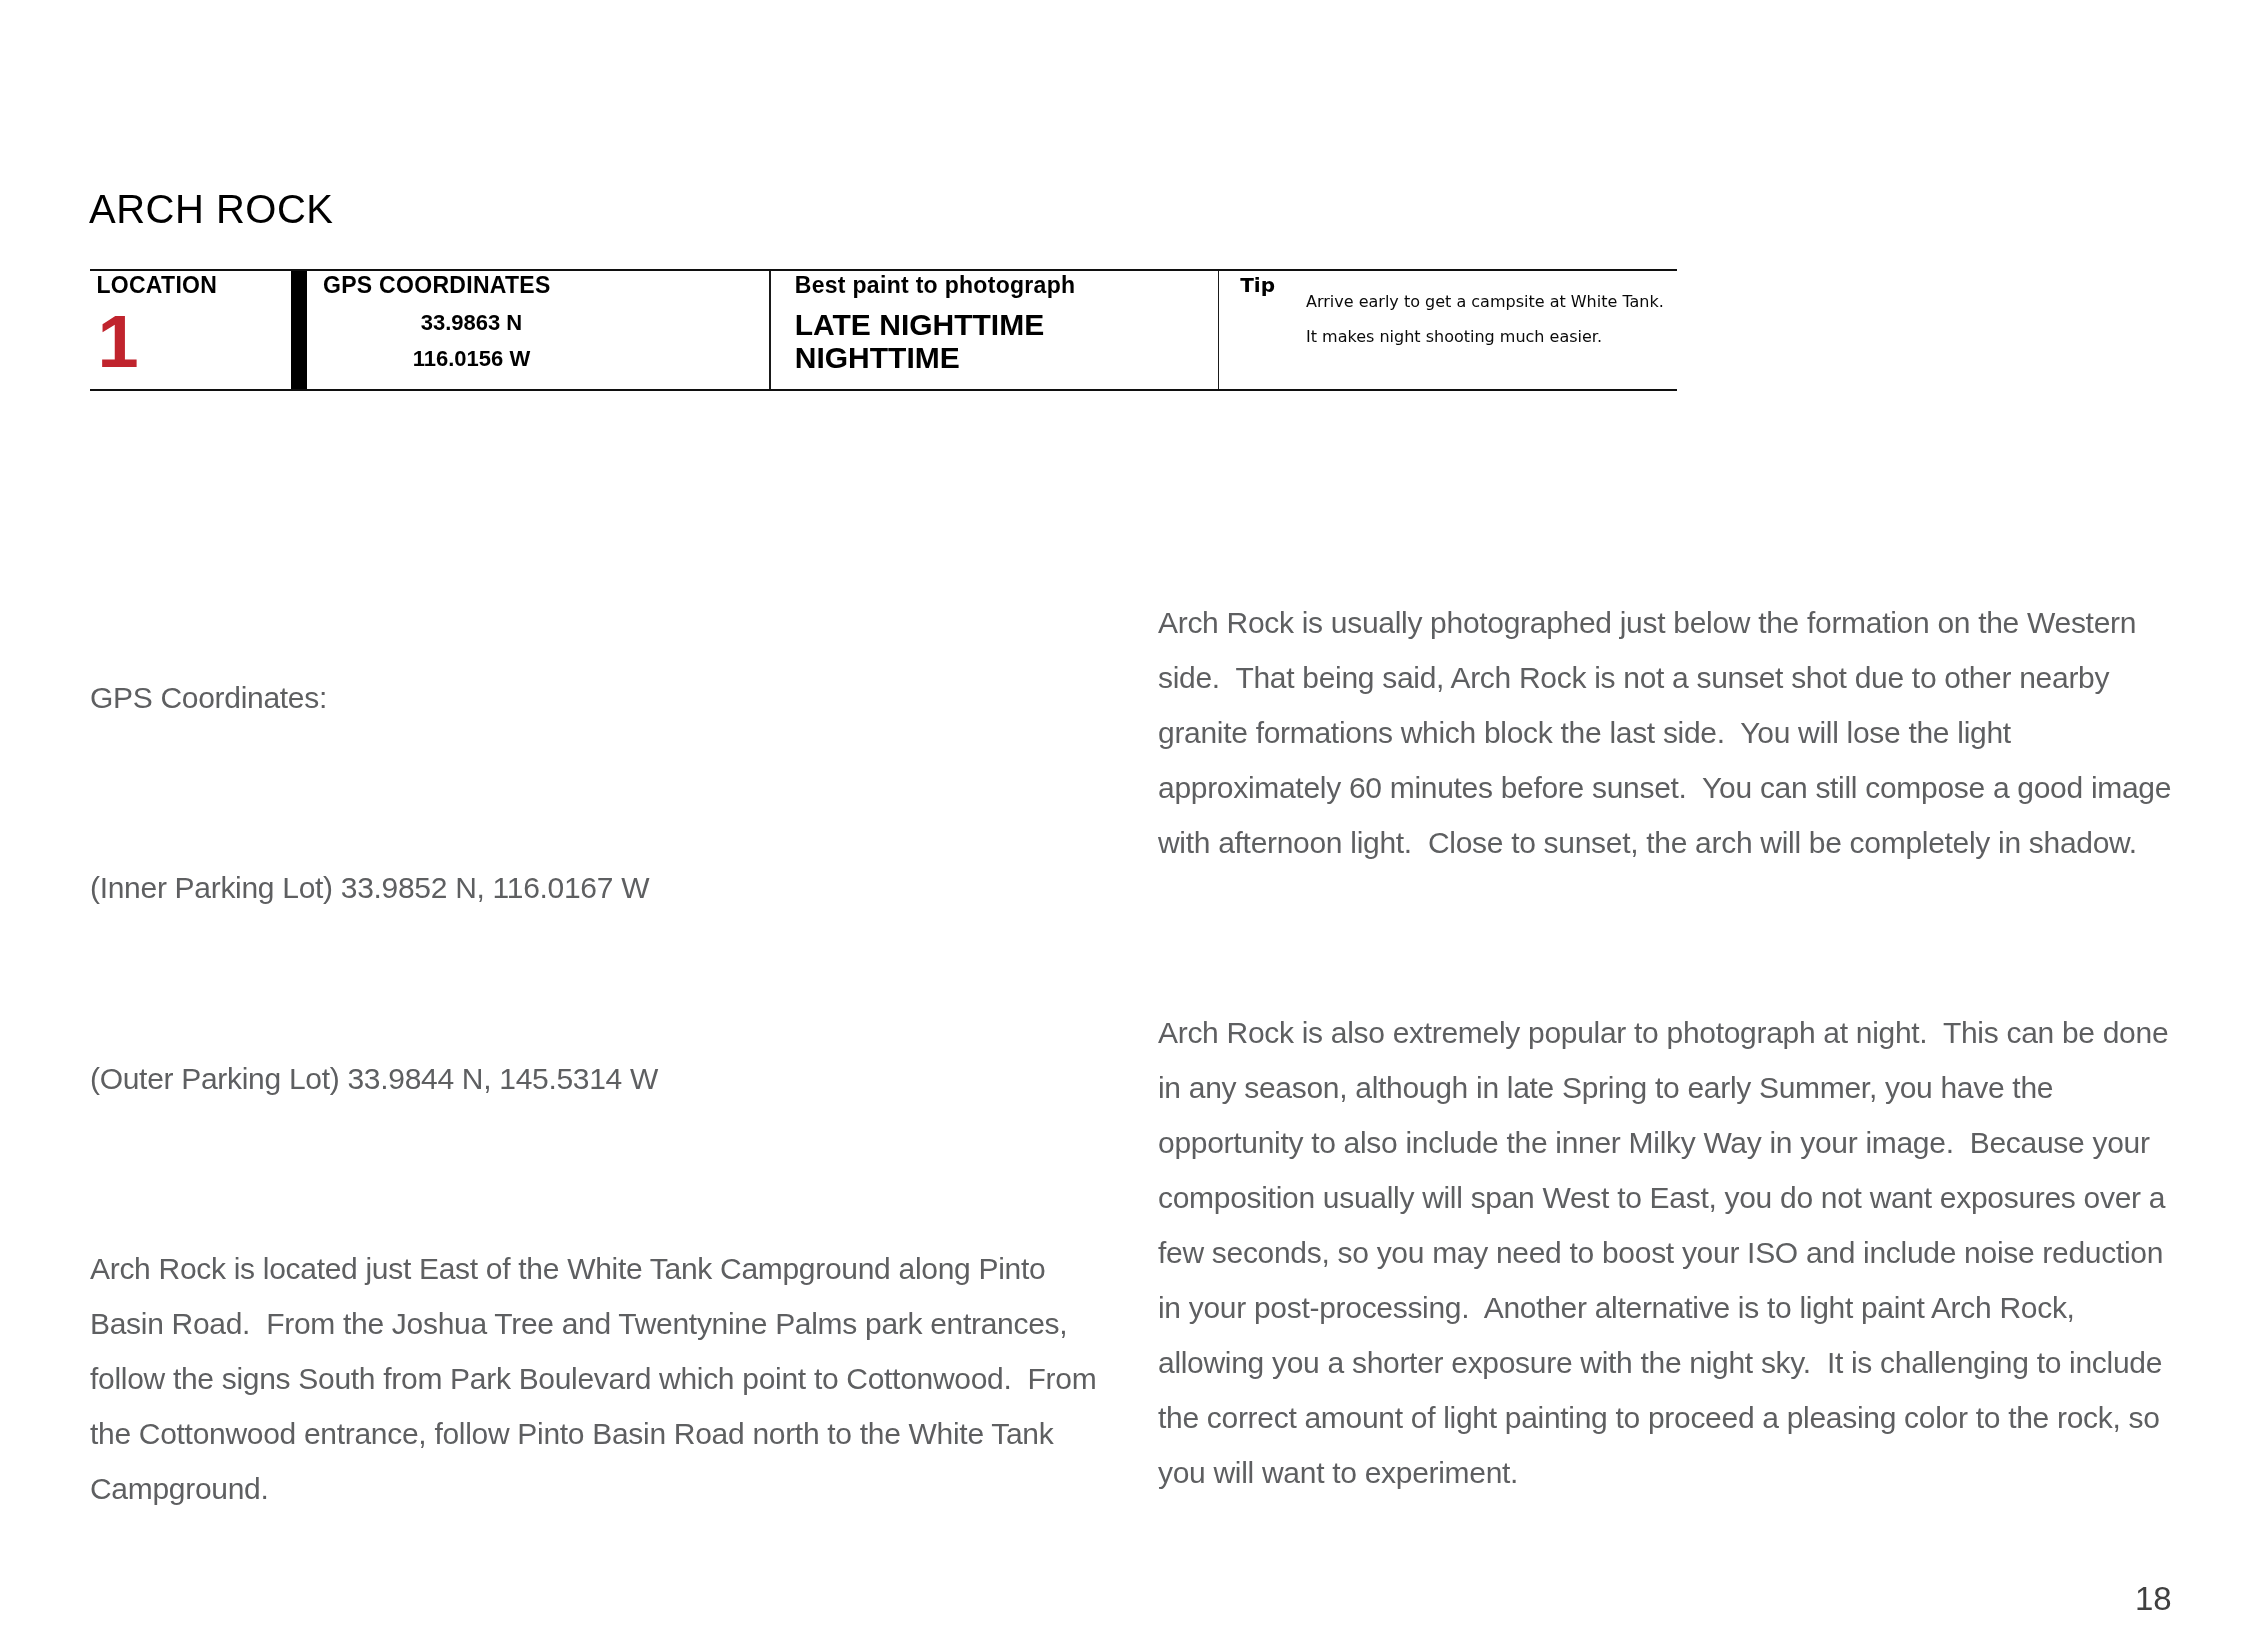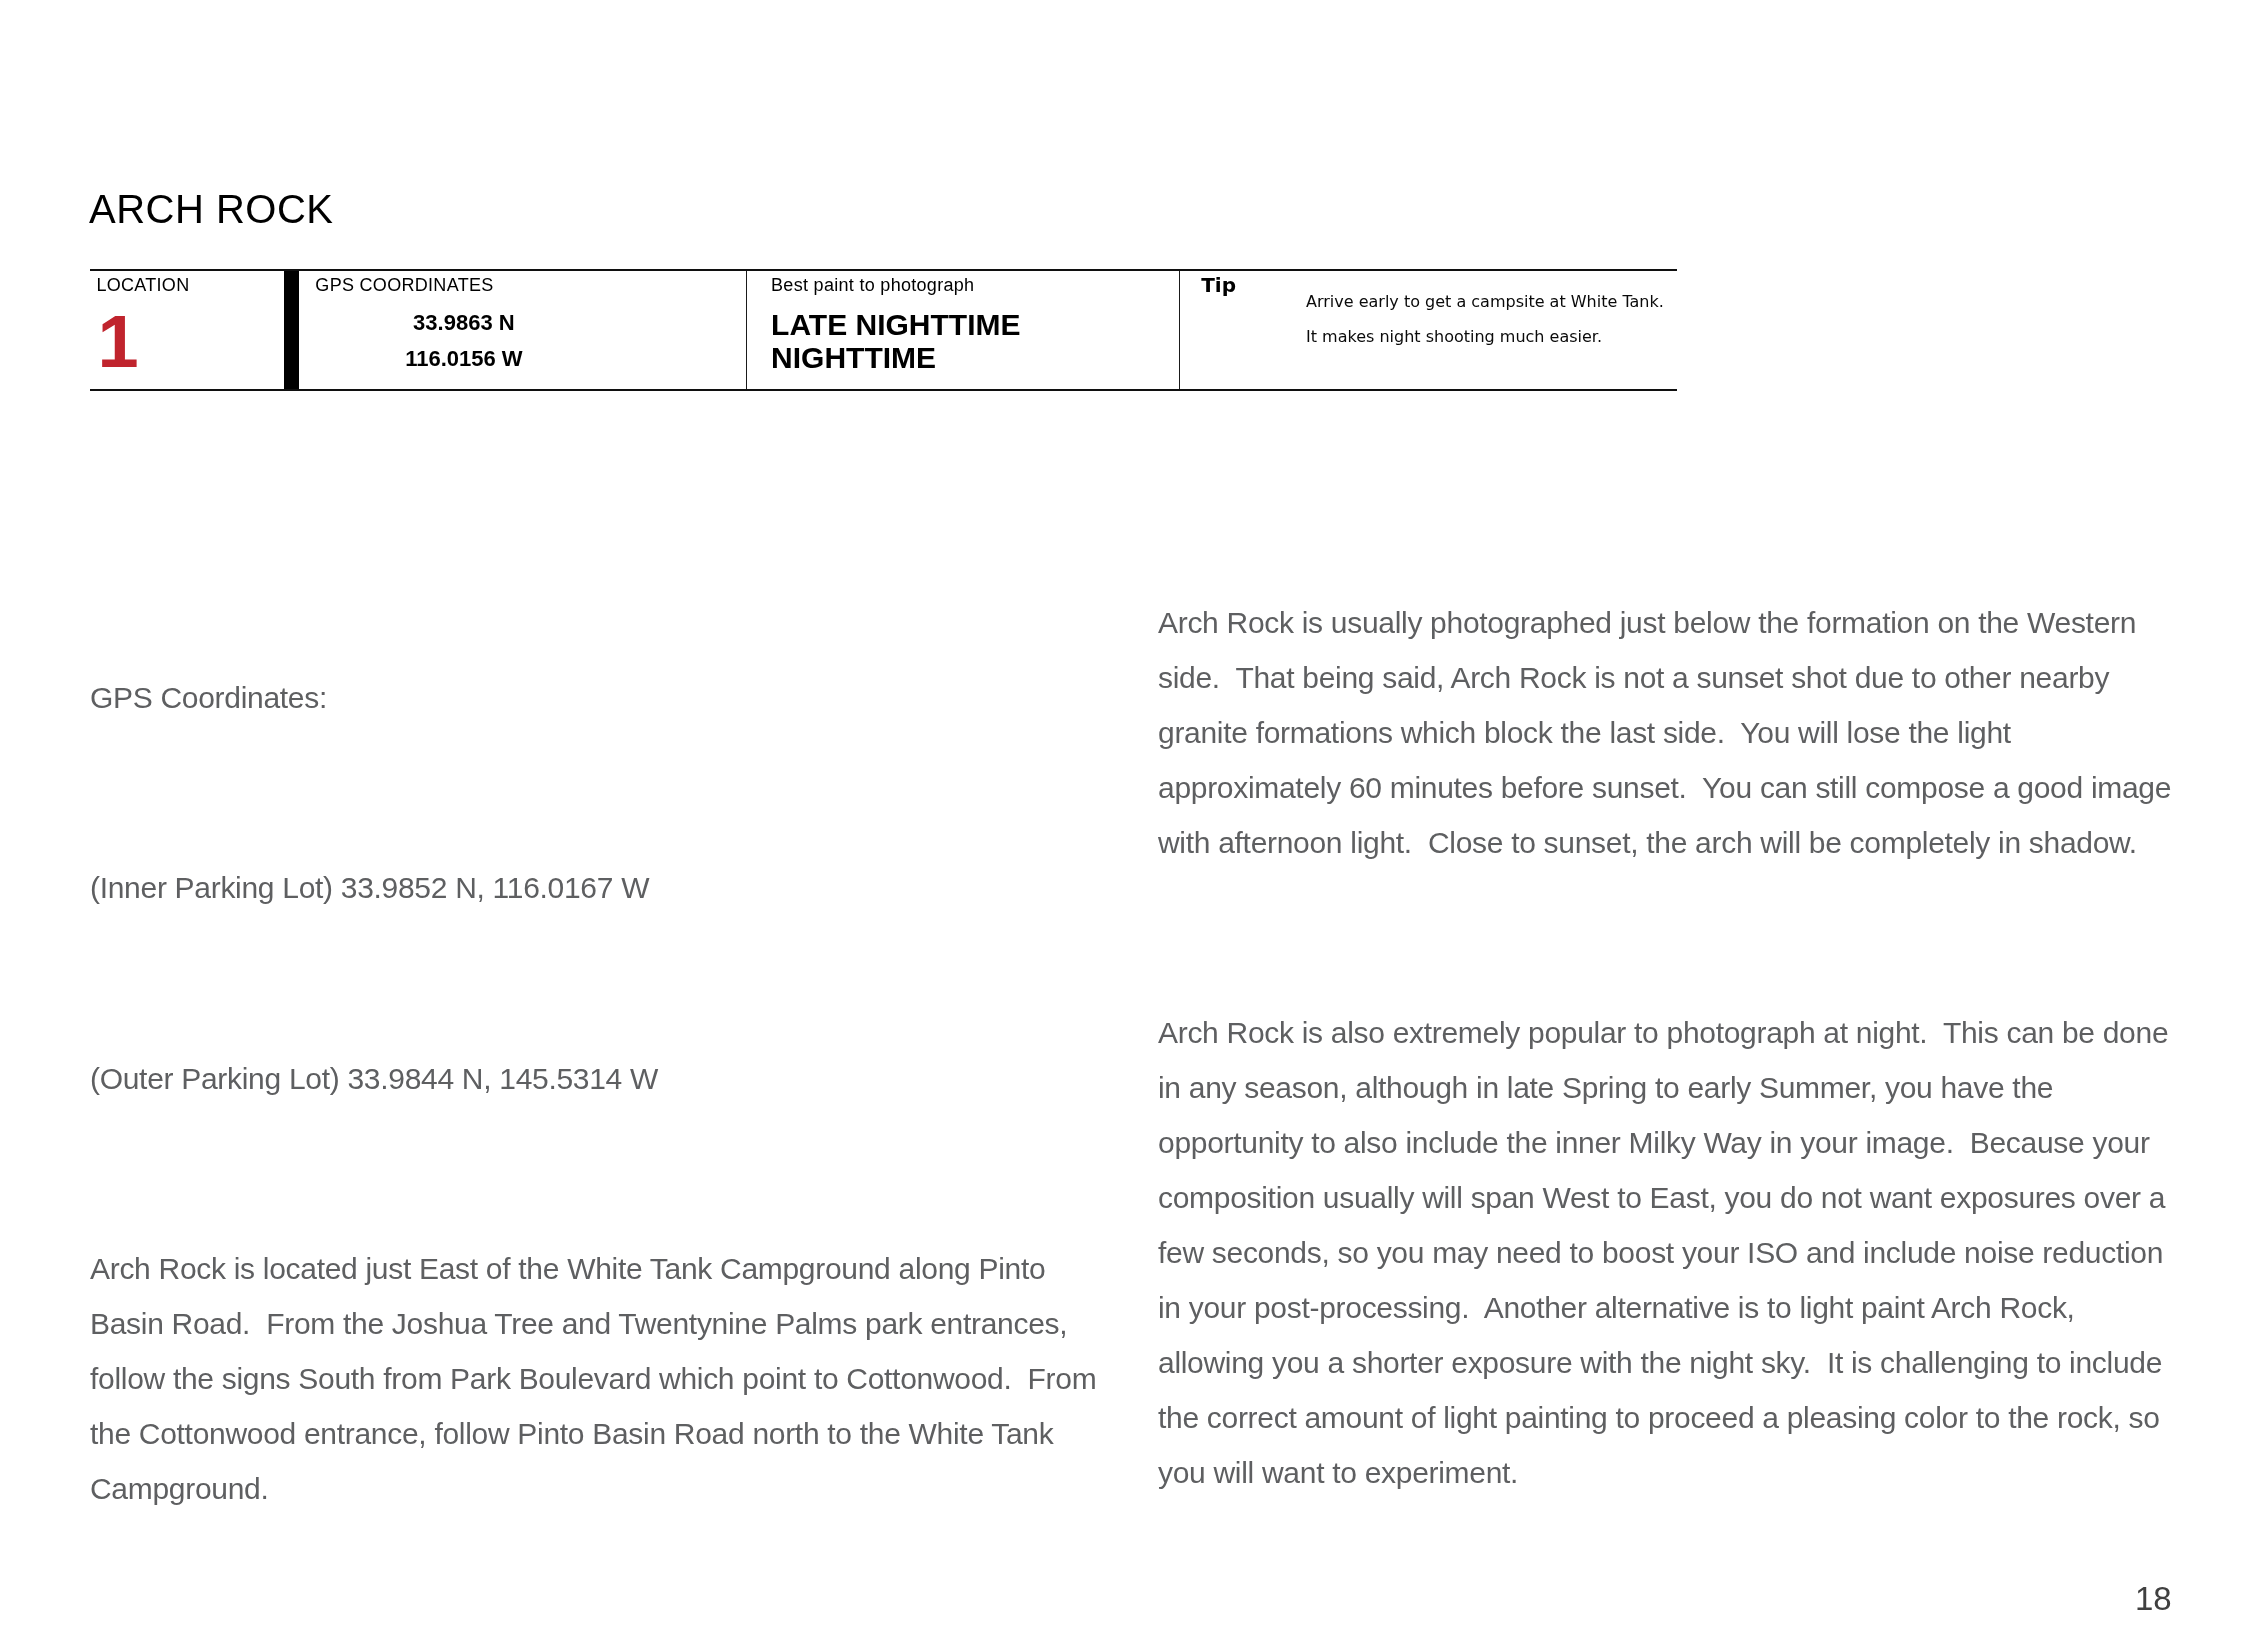--- a/index.html
+++ b/index.html
@@ -32,22 +32,22 @@
     top: 269px;
     width: 1587px;
     height: 122px;
     display: flex;
     border-top: 2.6px solid #101010;
     border-bottom: 2.6px solid #101010;
     box-sizing: border-box;
     background: #ffffff;
   }
   .cell-label {
-    font-size: 18px;
-    font-weight: normal;
+    font-size: 23px;
+    font-weight: bold;
     color: #000000;
     letter-spacing: 0.3px;
     line-height: 21px;
   }
   .cell-location {
     width: 206px;
     padding: 4.2px 0 0 6.4px;
     box-sizing: border-box;
   }
   .location-number {
@@ -93,21 +93,20 @@
   }
   .best-time.first {
     margin-top: 11.7px;
   }
   .cell-tip {
     flex: 1;
     display: flex;
     padding: 3.2px 0 0 21px;
     box-sizing: border-box;
     font-family: "DejaVu Sans", sans-serif;
-    gap: 39px;
   }
   .tip-label {
     font-size: 20px;
     font-weight: bold;
     line-height: 22px;
     color: #000000;
   }
   .tip-text {
     width: 371px;
     margin-left: 31px;

